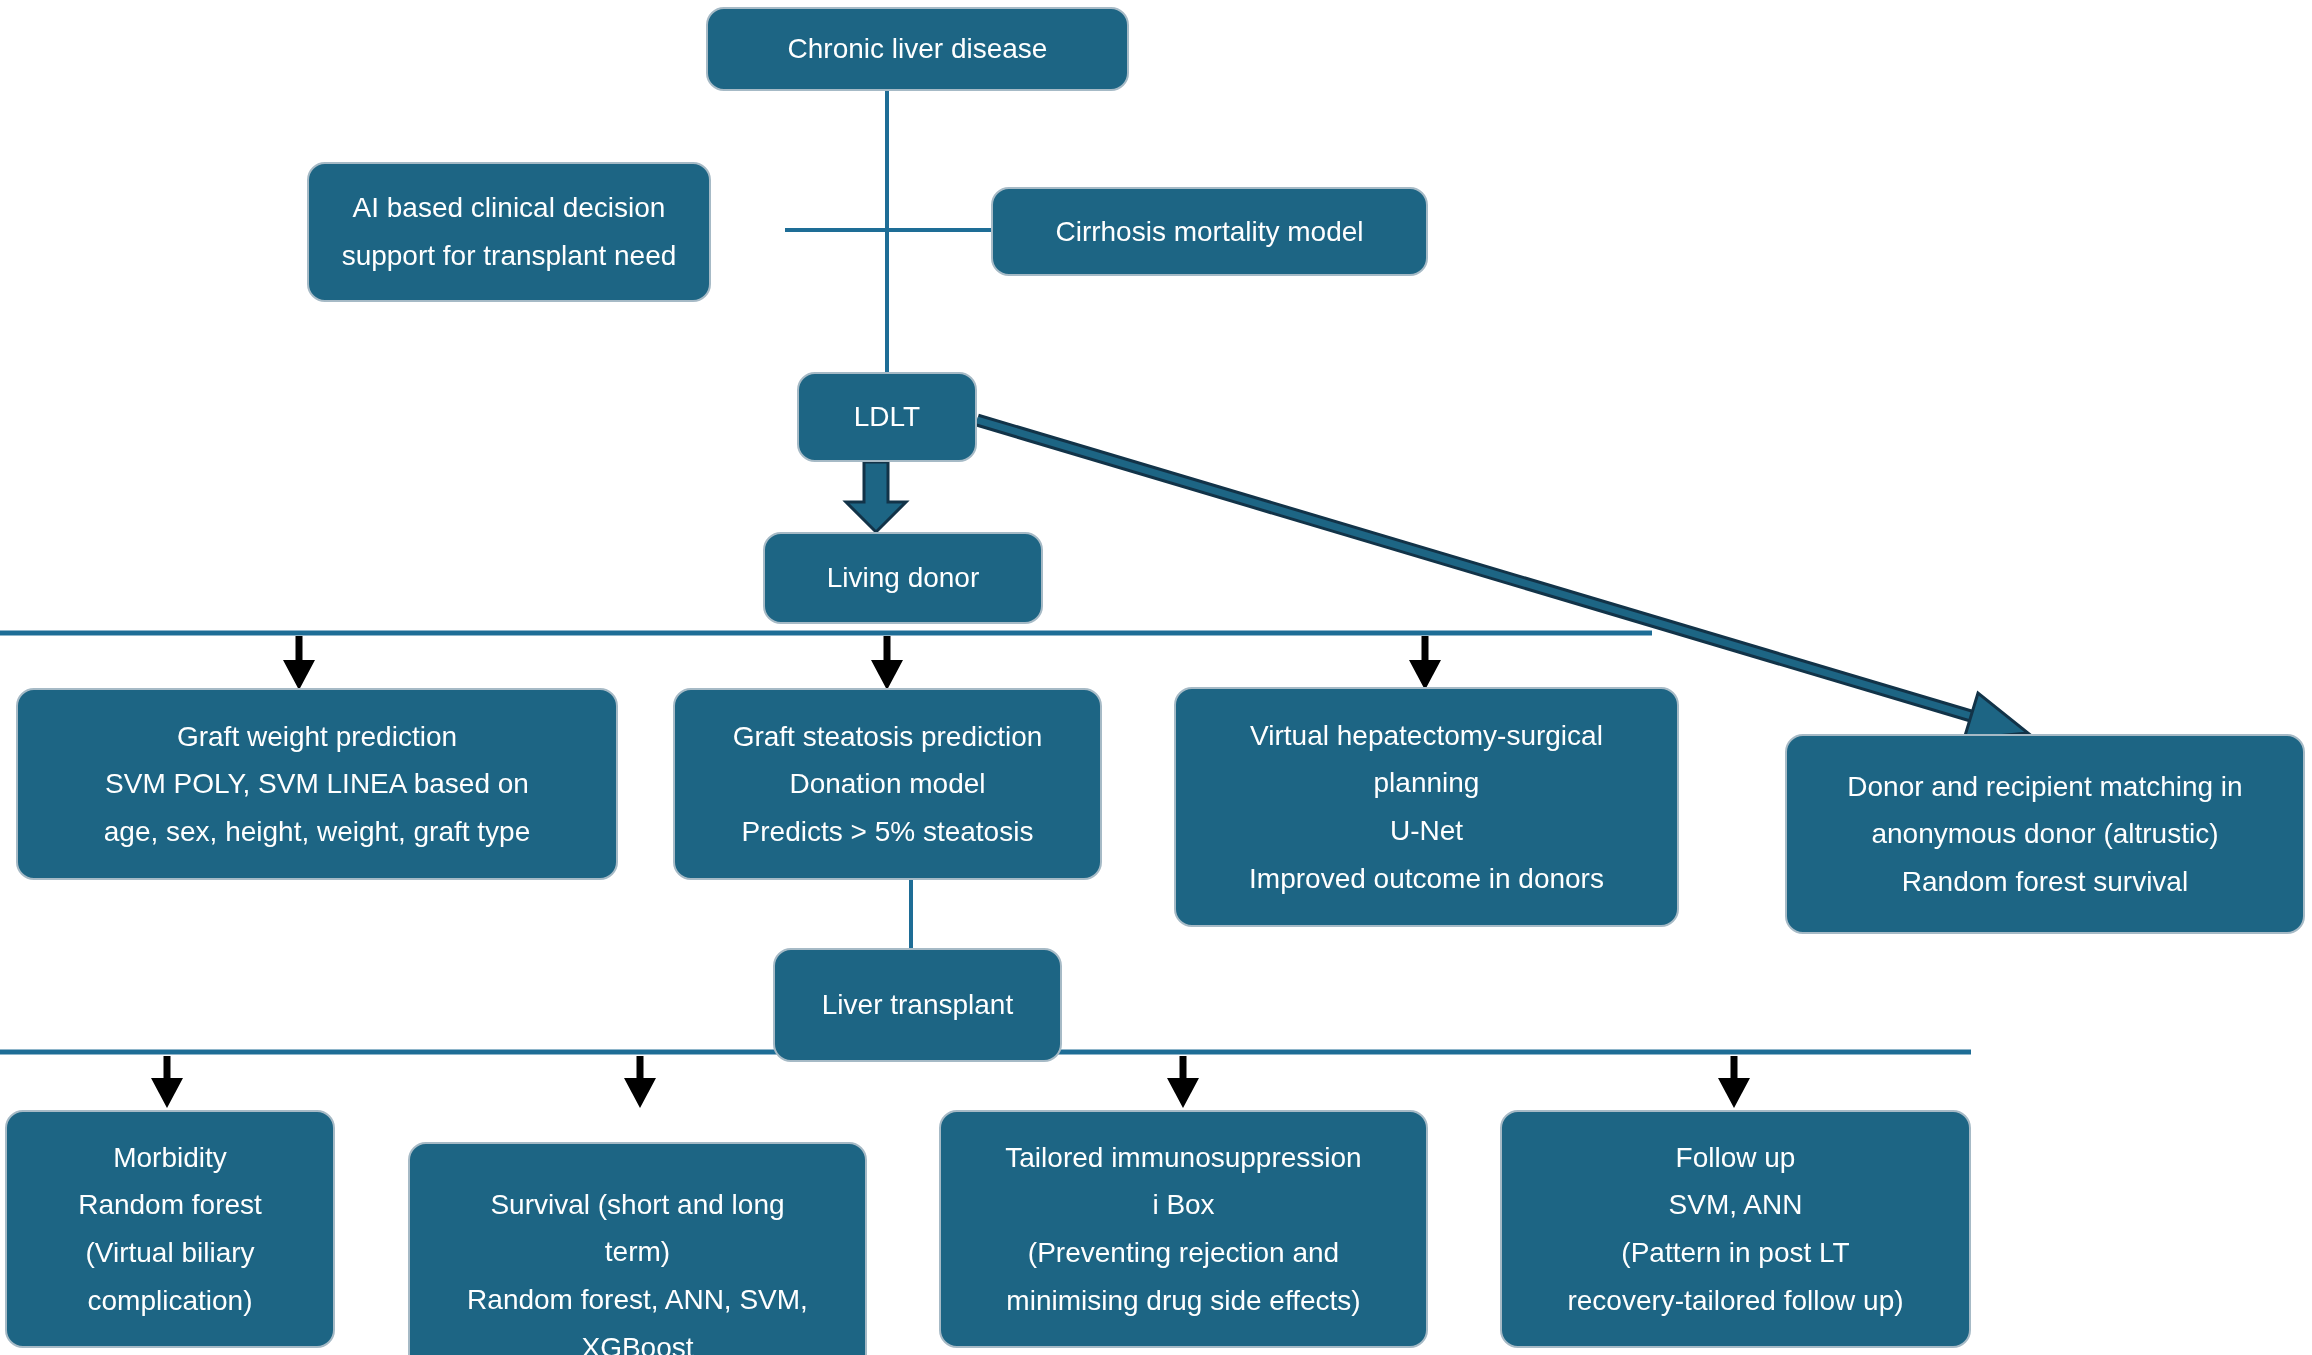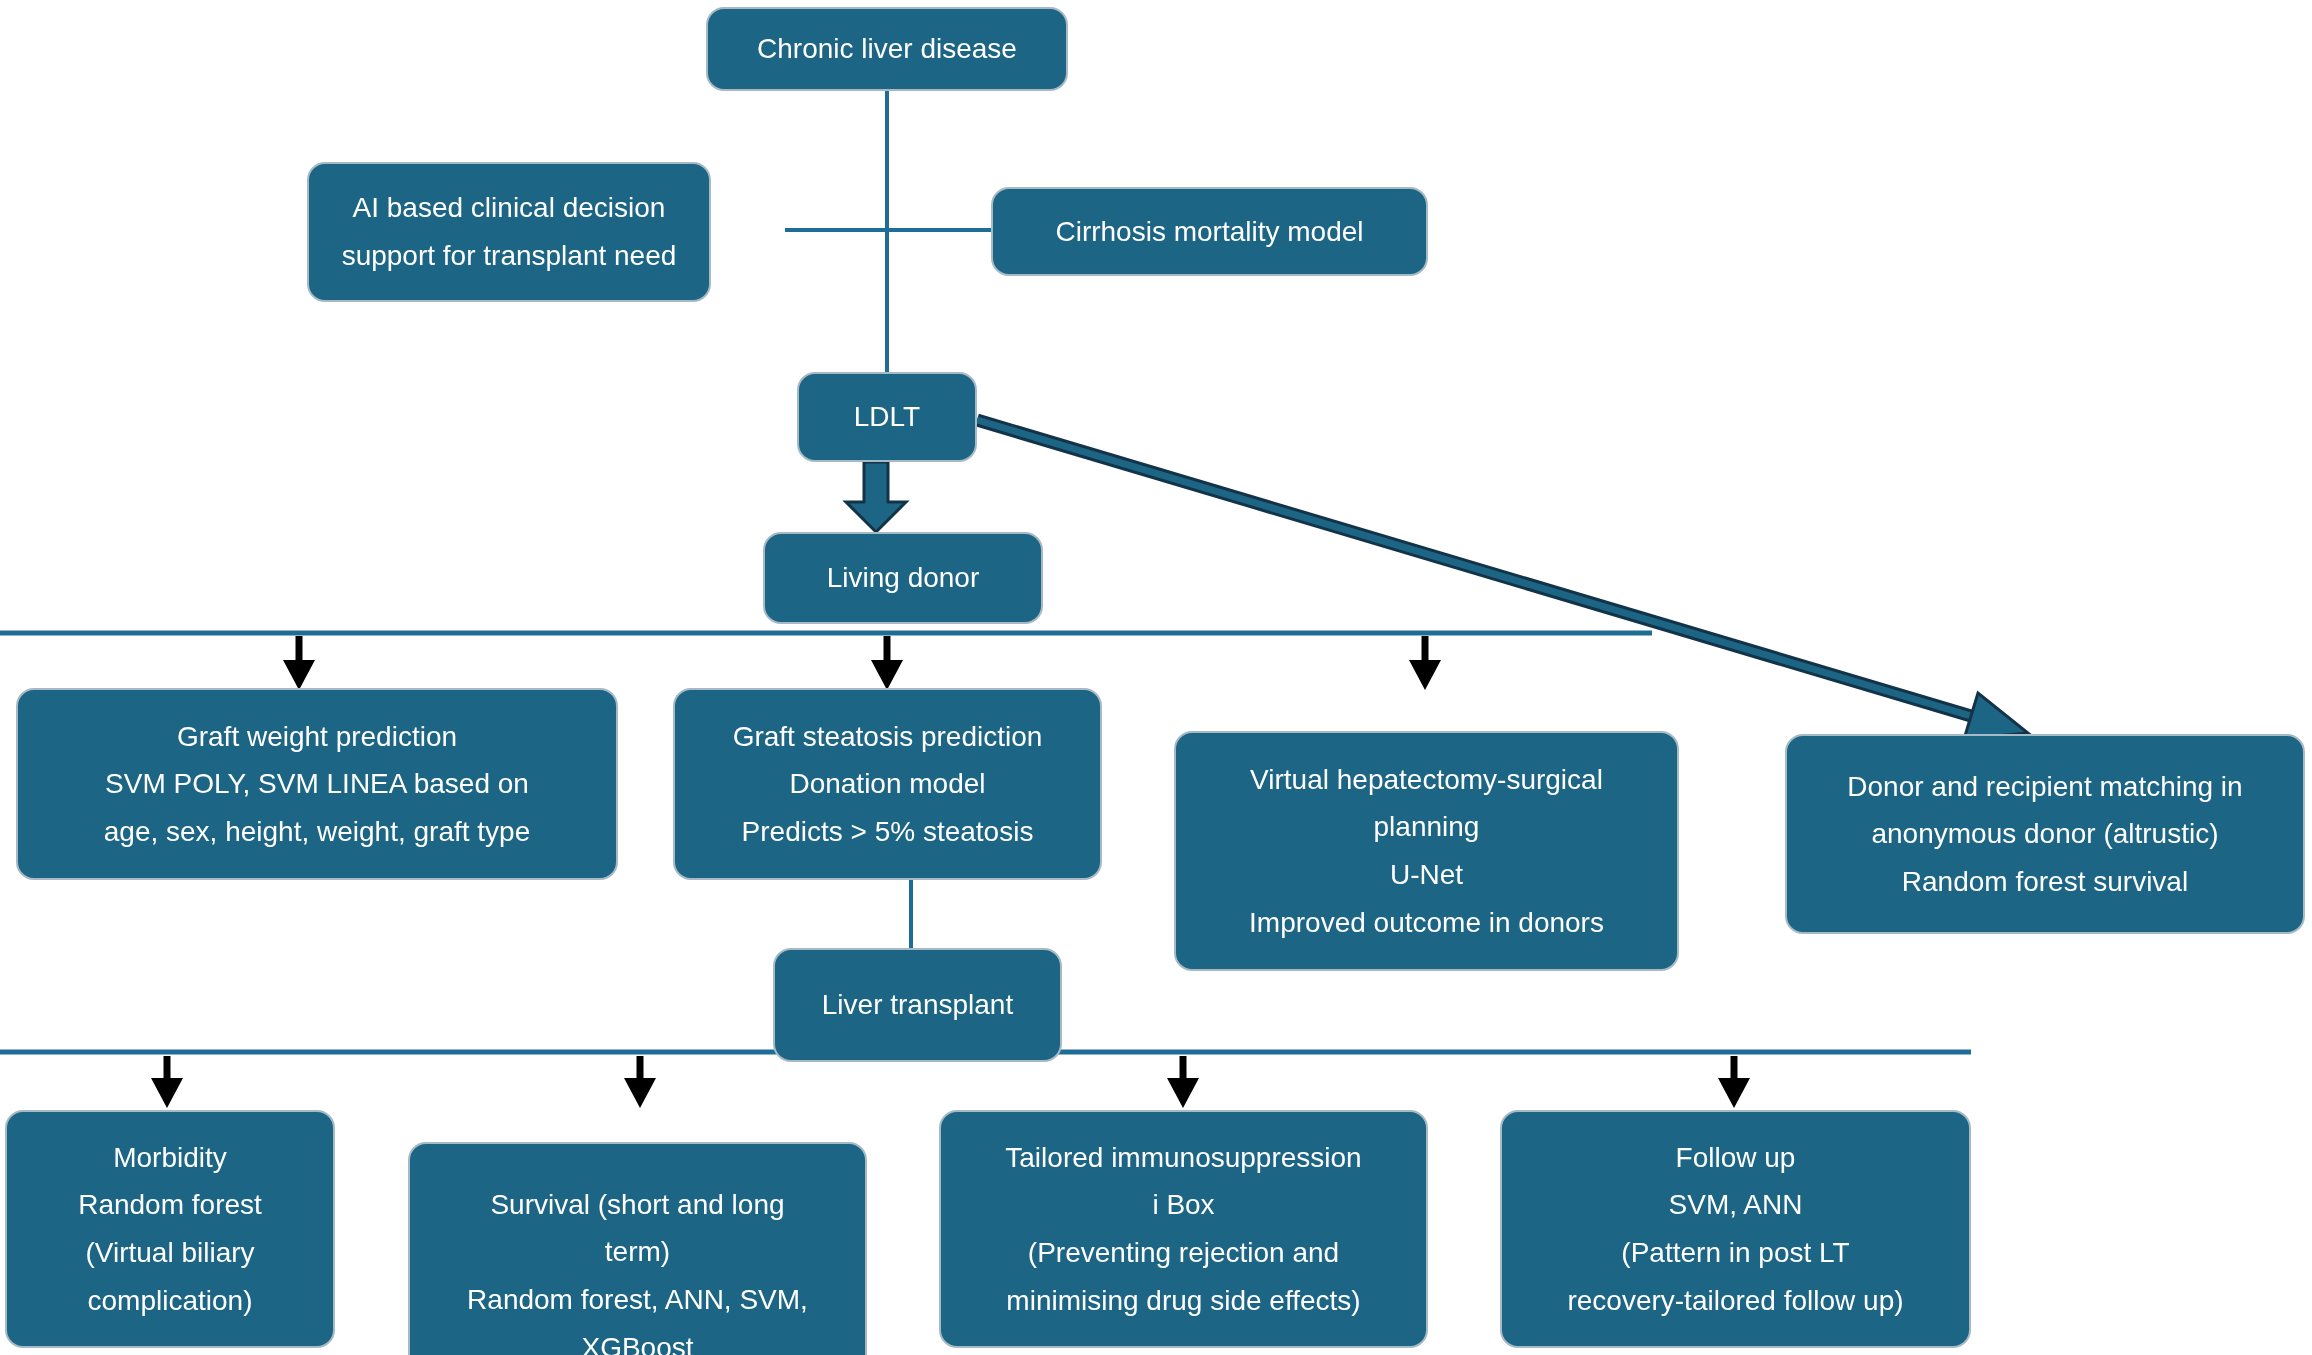--- a/index.html
+++ b/index.html
@@ -101,40 +101,40 @@
     <g>
       <line class="blk-shaft" x1="1183" y1="1056" x2="1183" y2="1080"></line>
       <polygon class="blk-head" points="1167,1078 1199,1078 1183,1108"></polygon>
     </g>
     <g>
       <line class="blk-shaft" x1="1734" y1="1056" x2="1734" y2="1080"></line>
       <polygon class="blk-head" points="1718,1078 1750,1078 1734,1108"></polygon>
     </g>
   </svg>
 
-  <div class="node" style="left:706px; top:7px; width:362px; height:84px;text-align:right;">Chronic liver disease</div>
+  <div class="node" style="left:706px; top:7px; width:423px; height:84px;text-align:right;">Chronic liver disease</div>
 
   <div class="node" style="left:307px; top:162px; width:404px; height:140px;">AI based clinical decision
 support for transplant need</div>
 
   <div class="node" style="left:991px; top:187px; width:437px; height:89px;">Cirrhosis mortality model</div>
 
   <div class="node" style="left:797px; top:372px; width:180px; height:90px;">LDLT</div>
 
   <div class="node" style="left:763px; top:532px; width:280px; height:92px;">Living donor</div>
 
   <div class="node" style="left:16px; top:688px; width:602px; height:192px;">Graft weight prediction
 SVM POLY, SVM LINEA based on
 age, sex, height, weight, graft type</div>
 
   <div class="node" style="left:673px; top:688px; width:429px; height:192px;">Graft steatosis prediction
 Donation model
 Predicts &gt; 5% steatosis</div>
 
-  <div class="node" style="left:1174px; top:687px; width:505px; height:240px;margin-top:44px;">Virtual hepatectomy-surgical
+  <div class="node" style="left:1174px; top:687px; width:505px; height:240px;">Virtual hepatectomy-surgical
 planning
 U-Net
 Improved outcome in donors</div>
 
   <div class="node" style="left:1785px; top:734px; width:520px; height:200px;">Donor and recipient matching in
 anonymous donor (altrustic)
 Random forest survival</div>
 
   <div class="node" style="left:773px; top:948px; width:289px; height:114px;">Liver transplant</div>
 

